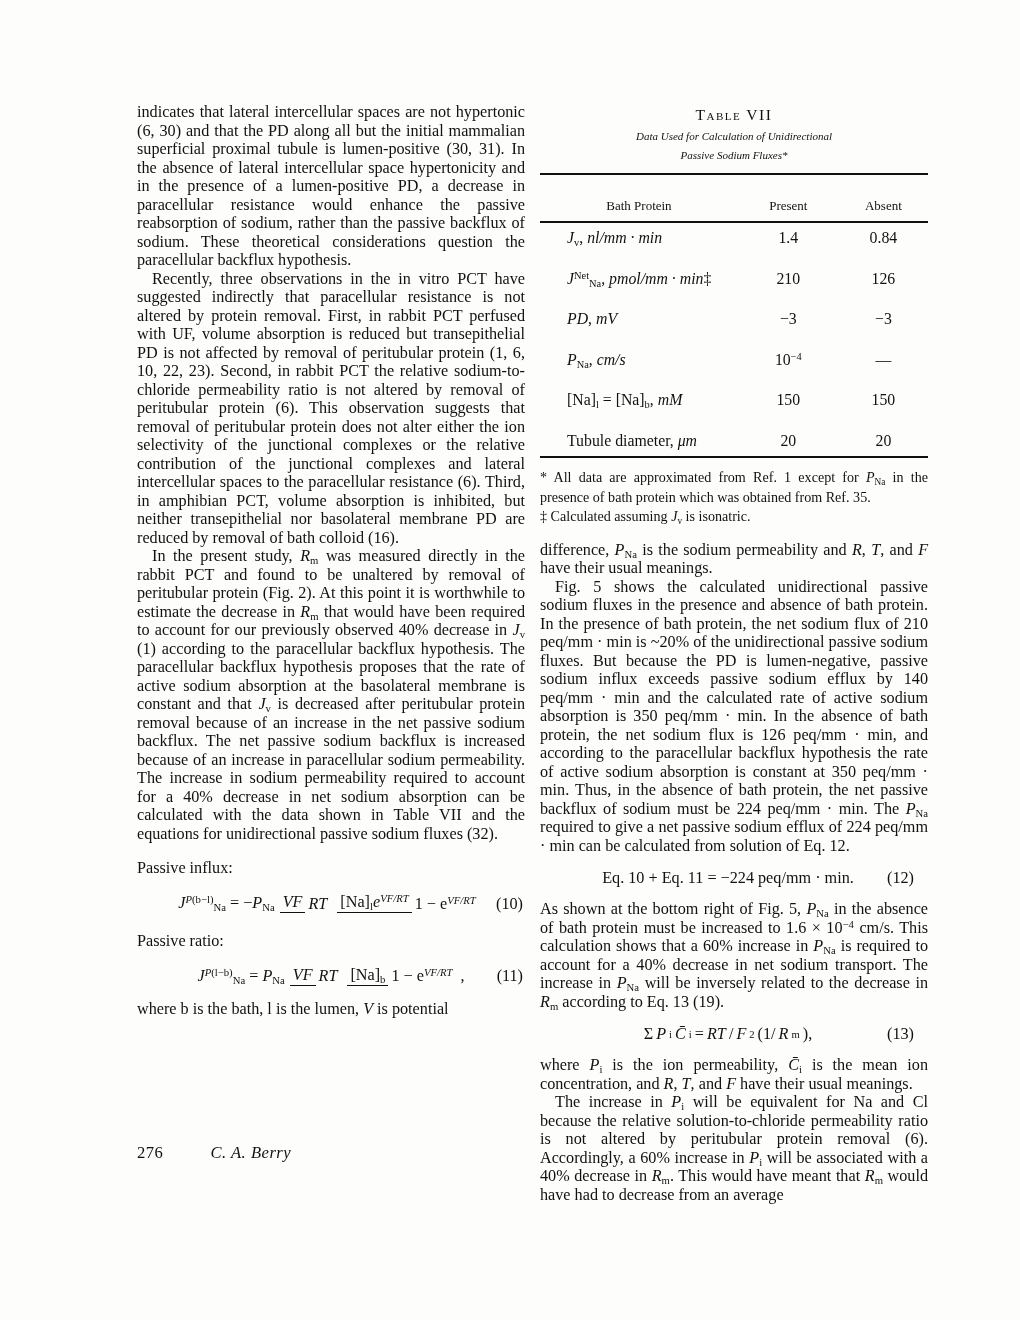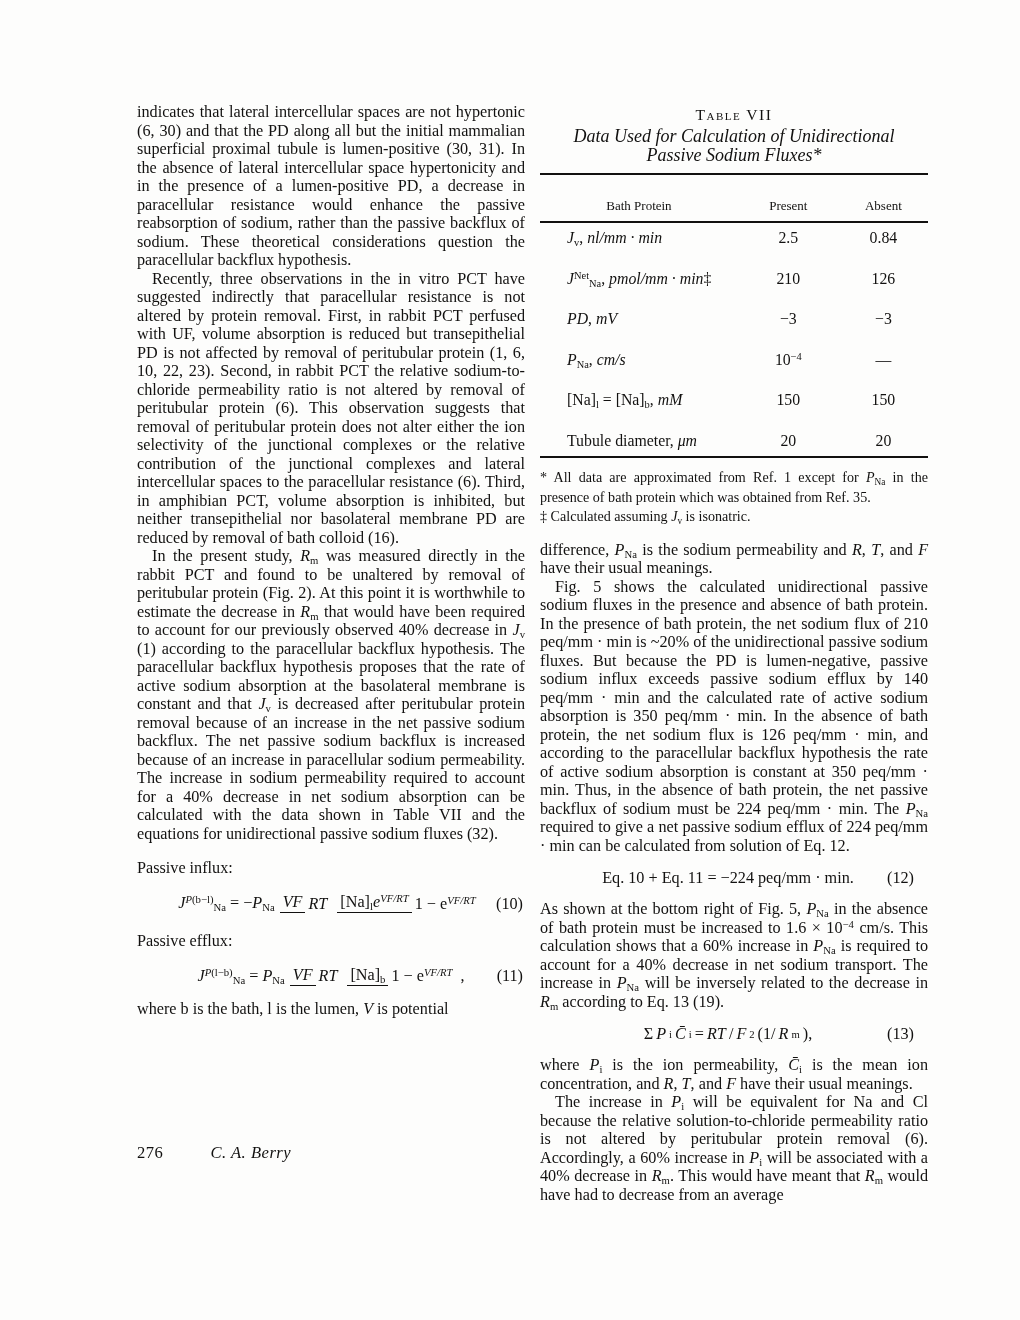--- a/index.html
+++ b/index.html
@@ -46,21 +46,21 @@
 
   
   .table-block { margin-bottom:14px; }
   .tbl-title {
     text-align:center;
     font-variant:small-caps;
     letter-spacing:1.5px;
     font-size:15.6px;
     margin-bottom:2px;
   }
-  .tbl-caption { text-align:center; font-style:italic; font-size:18px; line-height:19.5px; }
+  .tbl-caption { text-align:center; font-style:italic; font-size:11px; line-height:19.5px; }
   table {
     width:100%;
     border-collapse:collapse;
     margin-top:7px;
     border-top:2.6px solid #121110;
     border-bottom:2.6px solid #121110;
     font-size:15.8px;
   }
   thead th {
     font-weight:normal;
@@ -104,21 +104,21 @@
         </span>
         <span class="frac">
           <span class="num">[Na]<sub>l</sub><i>e</i><sup><i>VF/RT</i></sup></span>
           <span class="den">1 − e<sup><i>VF/RT</i></sup></span>
         </span>
         <span></span>
       </span>
       <span class="eq-number">(10)</span>
     </div>
 
-    <p class="eq-label">Passive efflux:</p>
+    <p class="eq-label">Passive ratio:</p>
 
     <div class="equation tall">
       <span class="eq-body">
         <span><i>J</i><sup><i>P</i>(l−b)</sup><sub>Na</sub> = <i>P</i><sub>Na</sub></span>
         <span class="frac">
           <span class="num"><i>VF</i></span>
           <span class="den"><i>RT</i></span>
         </span>
         <span class="frac">
           <span class="num">[Na]<sub>b</sub></span>
@@ -144,21 +144,21 @@
         <thead>
           <tr>
             <th>Bath Protein</th>
             <th class="val">Present</th>
             <th class="val2">Absent</th>
           </tr>
         </thead>
         <tbody>
           <tr>
             <td class="lbl"><i>J</i><sub>v</sub>, <i>nl/mm · min</i></td>
-            <td class="val">2.5</td>
+            <td class="val">1.4</td>
             <td class="val2">0.84</td>
           </tr>
           <tr>
             <td class="lbl"><i>J</i><sup>Net</sup><sub>Na</sub>, <i>pmol/mm · min</i>‡</td>
             <td class="val">210</td>
             <td class="val2">126</td>
           </tr>
           <tr>
             <td class="lbl"><i>PD</i>, <i>mV</i></td>
             <td class="val">−3</td>

